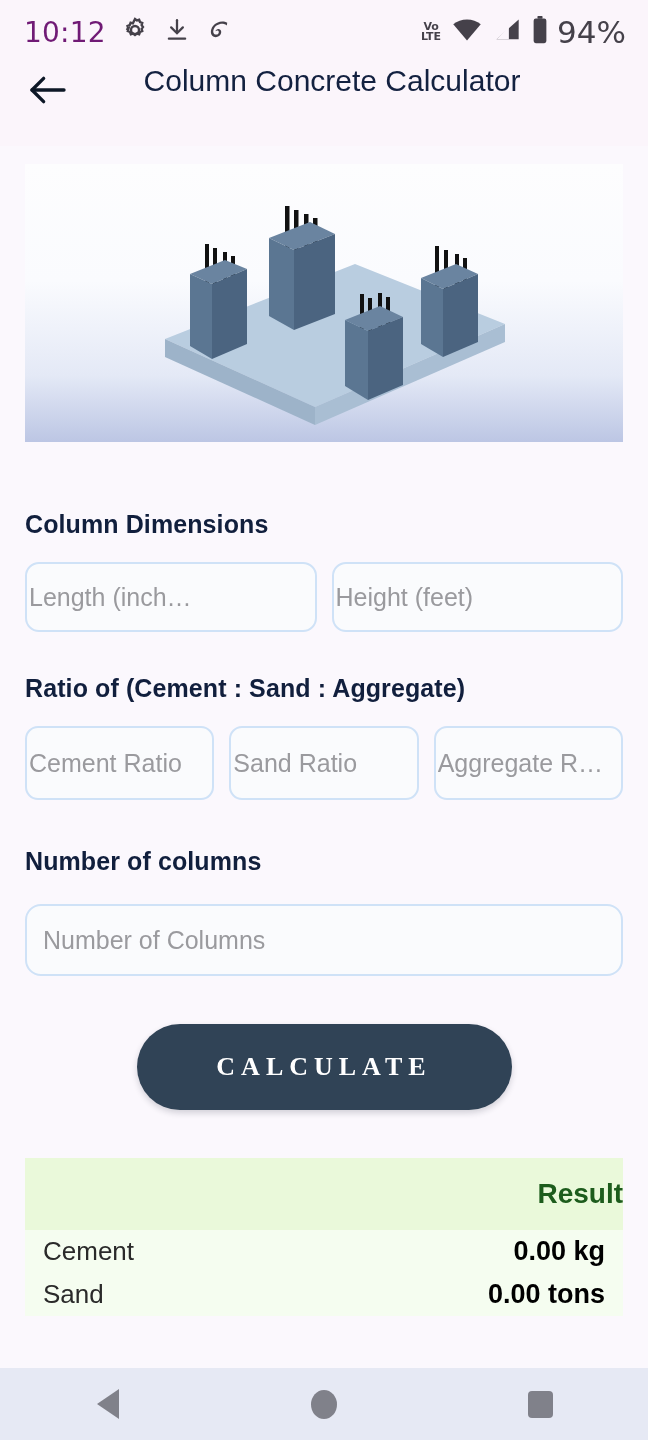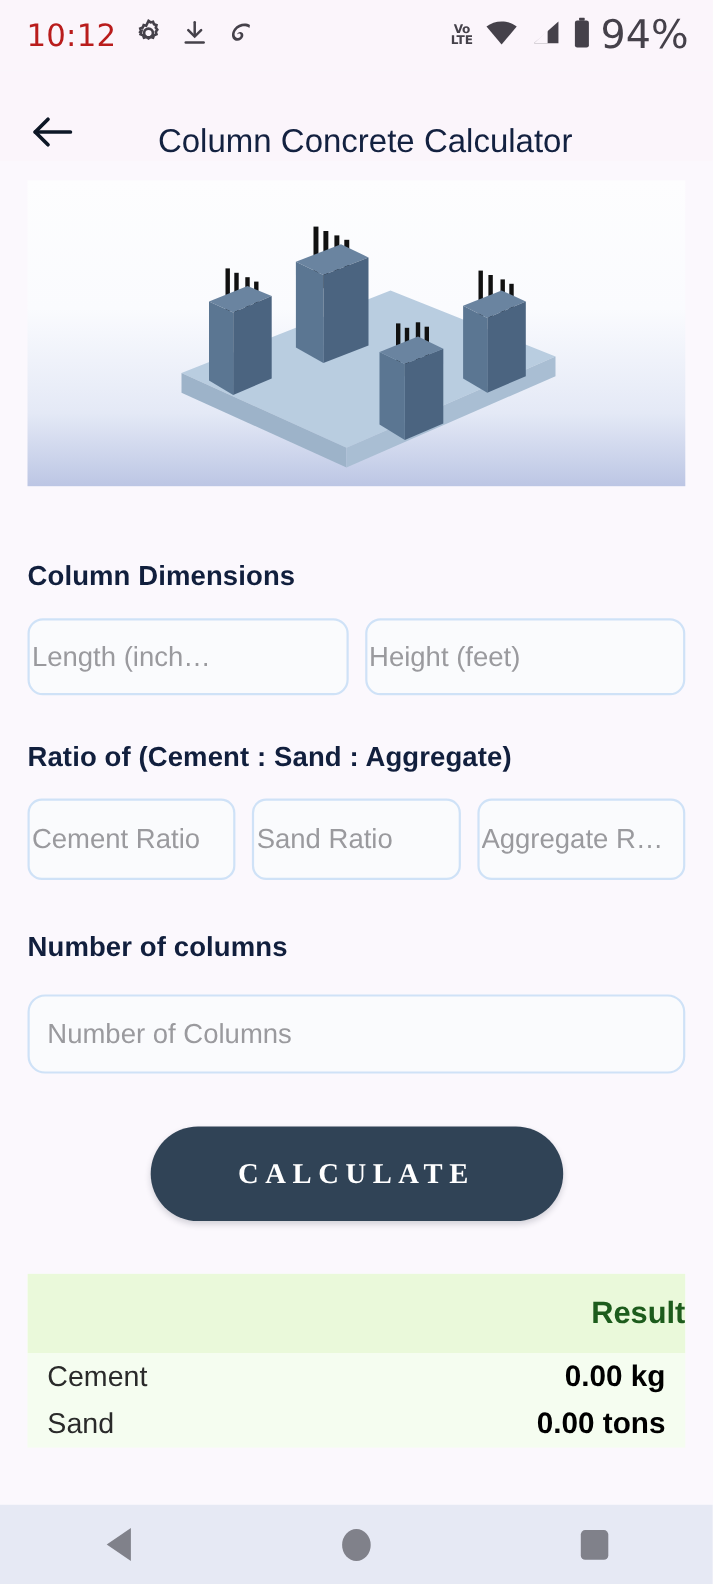--- a/index.html
+++ b/index.html
@@ -27,21 +27,21 @@
     justify-content: space-between;
     padding: 0 22px 0 24px;
   }
   .status-left {
     display: flex;
     align-items: center;
     gap: 14px;
   }
   .status-time {
     font-size: 28px;
-    color: #b91c1c;
+    color: #701a75;
     letter-spacing: 0.2px;
     font-family: "DejaVu Sans", sans-serif;
   }
   .status-right {
     display: flex;
     align-items: center;
     gap: 11px;
   }
   .ic { display: block; }
   .volte {
@@ -49,32 +49,32 @@
     flex-direction: column;
     align-items: center;
     line-height: 0.95;
     color: #45414a;
     font-size: 11px;
     font-weight: bold;
     font-family: "DejaVu Sans", sans-serif;
   }
   .volte span:first-child { letter-spacing: -0.3px; }
   .battery-pct {
-    font-size: 36px;
+    font-size: 31px;
     color: #45414a;
     font-family: "DejaVu Sans", sans-serif;
     margin-left: -2px;
   }
 
   
   .app-bar {
     height: 82px;
     background: #fbf5fb;
     display: flex;
-    align-items: flex-end;
+    align-items: flex-start;
     padding-left: 22px;
   }
   .back-btn {
     width: 52px;
     height: 52px;
     display: flex;
     align-items: center;
     justify-content: center;
     cursor: pointer;
   }

